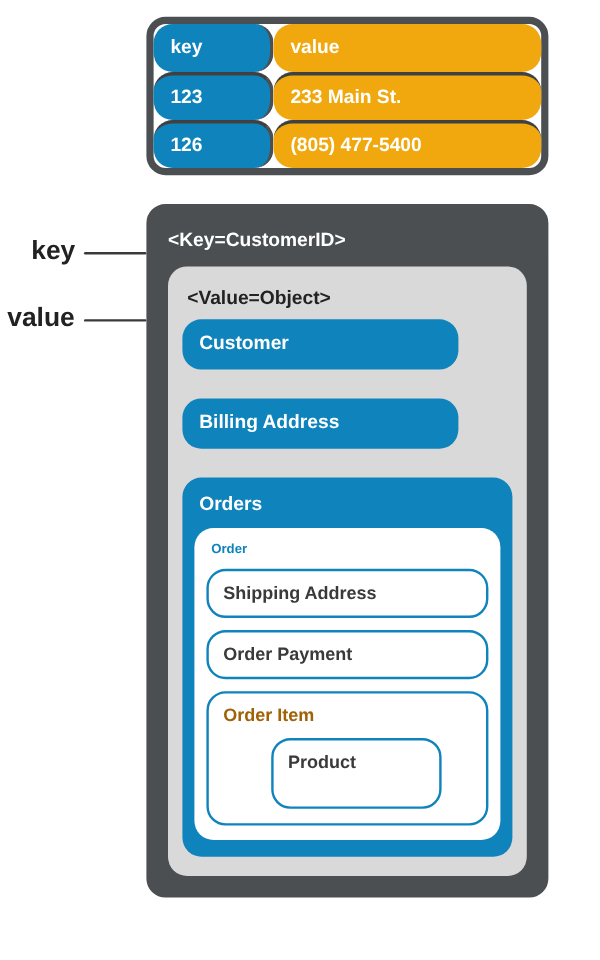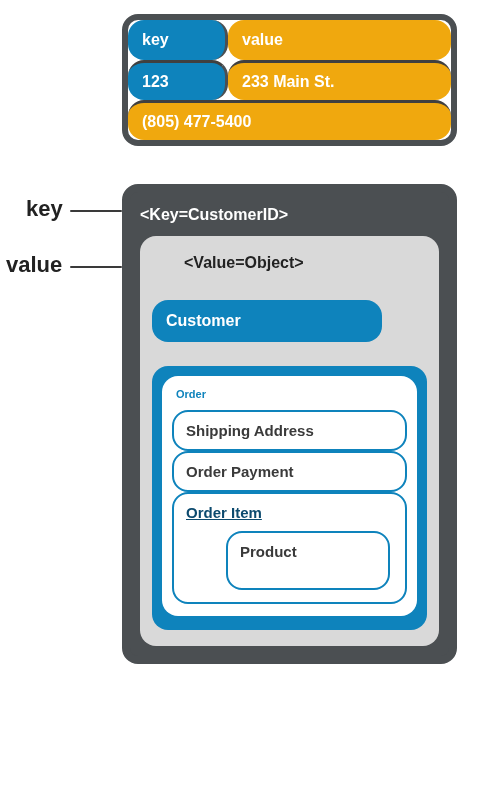--- a/index.html
+++ b/index.html
@@ -61,42 +61,41 @@
   .side-line {
     position: absolute;
     height: 2px;
     background: #3a3a3a;
   }
 
   
   .obj-outer {
     position: absolute;
     left: 122px;
-    top: 184px;
+    top: 170px;
     width: 335px;
     border: 8px solid #4b4f52;
     background: #4b4f52;
   }
   .obj-key-label {
     color: #fff;
     font-weight: 700;
     font-size: 16px;
     padding: 14px 10px 12px 10px;
   }
   .obj-inner {
     margin: 0 10px 10px 10px;
     background: #d9d9d9;
     padding: 12px 12px 16px 12px;
   }
   .obj-value-label {
     color: #222;
     font-weight: 800;
     font-size: 16px;
-    padding: 6px 0 28px 4px;
-    margin-left: 28px;
+    padding: 6px 0 8px 4px;
   }
   .blue-bar {
     background: #0e83bc;
     color: #fff;
     font-weight: 700;
     font-size: 16px;
     padding: 12px 14px;
     width: 230px;
     margin-bottom: 24px;
   }
@@ -121,78 +120,81 @@
     font-size: 11px;
     padding: 2px 2px 10px 4px;
   }
   .outline-box {
     border: 2px solid #0e83bc;
     background: #fff;
     color: #3a3a3a;
     font-weight: 700;
     font-size: 15px;
     padding: 10px 12px;
+    margin-bottom: 10px;
   }
   .item-box {
     border: 2px solid #0e83bc;
     background: #fff;
     padding: 10px 12px 12px 12px;
   }
   .item-title {
-    color: #0c4a6e;
+    color: #a16207;
     font-weight: 700;
     font-size: 15px;
     padding: 0 0 10px 0;
-    text-decoration: underline;
   }
   .product-box {
     border: 2px solid #0e83bc;
     background: #fff;
     color: #3a3a3a;
     font-weight: 700;
     font-size: 15px;
     padding: 10px 12px 28px 12px;
     margin-left: 40px;
-    width: 164px;
+    width: 142px;
   }
 </style>
 </head>
 <body>
 
 <div class="canvas">
 
   <div class="kv-table">
     <div class="kv-row">
       <div class="kv-key">key</div>
       <div class="kv-val">value</div>
     </div>
     <div class="kv-row">
       <div class="kv-key">123</div>
       <div class="kv-val">233 Main St.</div>
     </div>
     <div class="kv-row">
+      <div class="kv-key">126</div>
       <div class="kv-val">(805) 477-5400</div>
     </div>
   </div>
 
   <div class="side-label" style="left:26px; top:196px;">key</div>
   <div class="side-line" style="left:70px; top:210px; width:52px;"></div>
 
   <div class="side-label" style="left:6px; top:252px;">value</div>
   <div class="side-line" style="left:70px; top:266px; width:52px;"></div>
 
   <div class="obj-outer">
     <div class="obj-key-label">&lt;Key=CustomerID&gt;</div>
 
     <div class="obj-inner">
       <div class="obj-value-label">&lt;Value=Object&gt;</div>
 
       <div class="blue-bar">Customer</div>
+      <div class="blue-bar">Billing Address</div>
 
       <div class="orders-box">
+        <div class="orders-title">Orders</div>
 
         <div class="order-inner">
           <div class="order-title">Order</div>
 
           <div class="outline-box">Shipping Address</div>
           <div class="outline-box">Order Payment</div>
 
           <div class="item-box">
             <div class="item-title">Order Item</div>
             <div class="product-box">Product</div>

